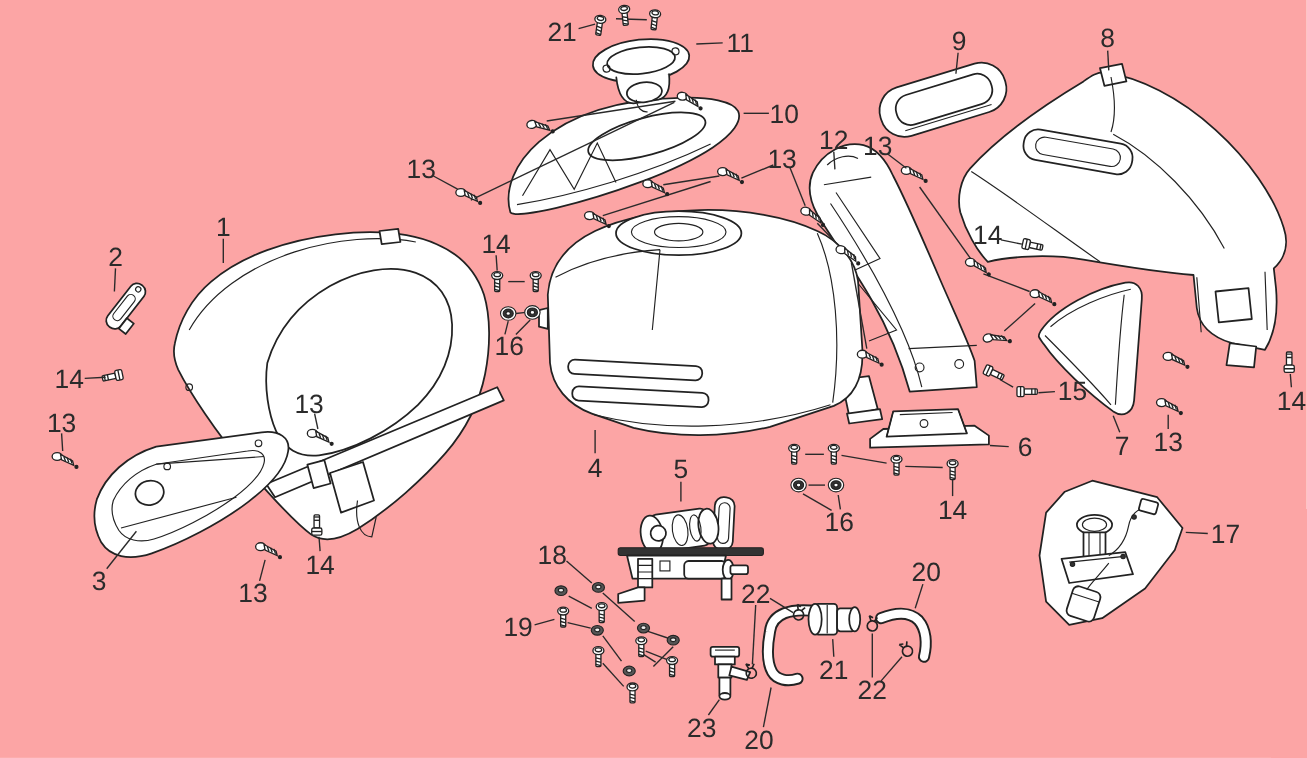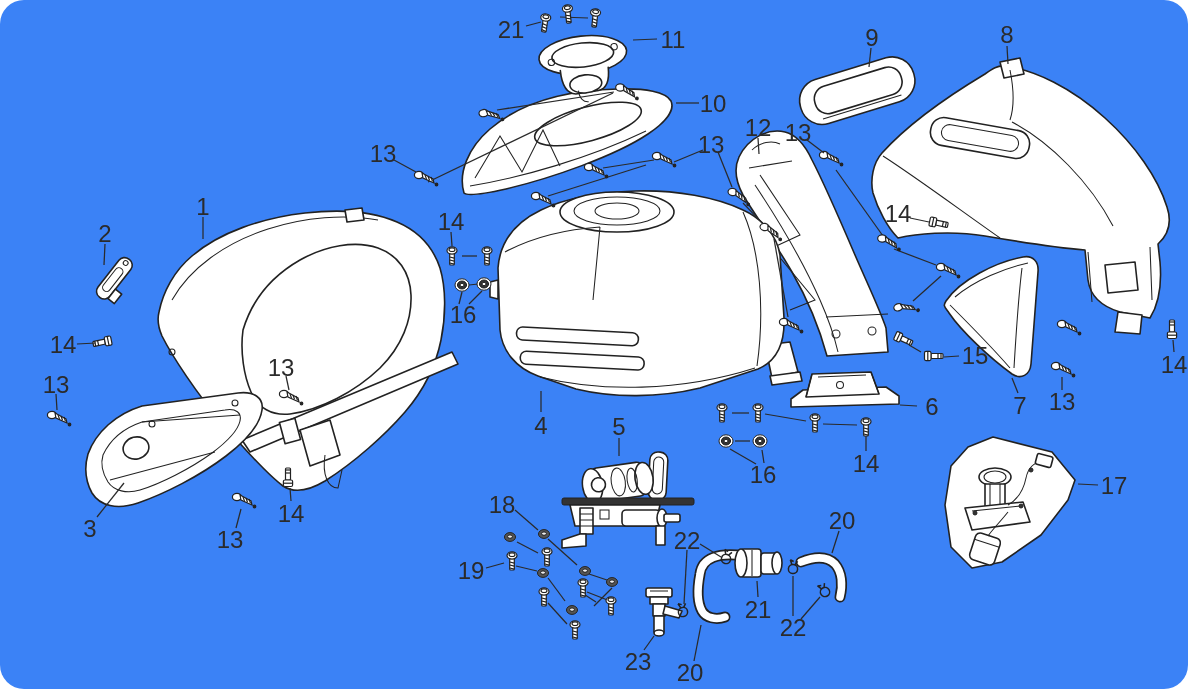--- a/index.html
+++ b/index.html
@@ -1,17 +1,17 @@
 <!DOCTYPE html>
 <html><head>
 <meta charset="utf-8">
 <style>
   html,body{margin:0;padding:0;background:#fff;}
-  .stage{position:relative;width:1188px;height:689px;background:#3b82f6;overflow:hidden;
-         font-family:"Liberation Sans",sans-serif;border-radius:24px;}
+  .stage{position:relative;width:1188px;height:689px;background:#fca5a5;overflow:hidden;
+         font-family:"Liberation Sans",sans-serif;}
   svg{position:absolute;left:0;top:0;}
   .part{stroke:#222;fill:#fff;stroke-width:1.6;stroke-linejoin:round;stroke-linecap:round;}
   .detail{stroke:#222;fill:none;stroke-width:1.05;}
   .dark{fill:#333;stroke:#222;}
   .callout-label{font-family:"Liberation Sans",sans-serif;font-size:24px;fill:#2b2b2b;}
   .leader{stroke:#2a2a2a;stroke-width:1.25;fill:none;}
   .hose-outer{stroke:#222;stroke-width:11;fill:none;stroke-linecap:round;}
   .hose-inner{stroke:#fff;stroke-width:7.5;fill:none;stroke-linecap:round;}
 </style>
 </head>

